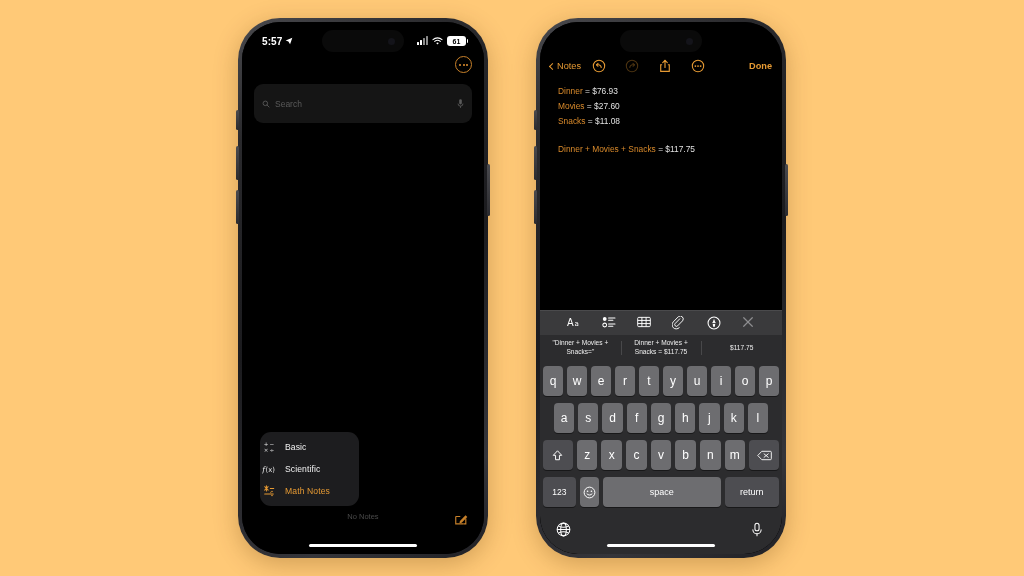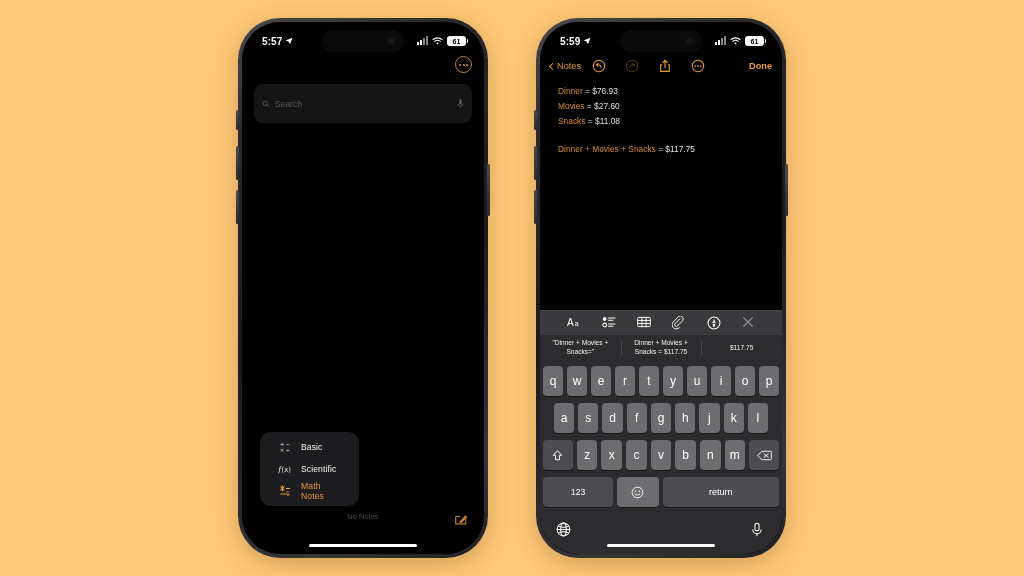--- a/index.html
+++ b/index.html
@@ -120,21 +120,21 @@
     position:absolute; left:18px; bottom:48px;
     width:99px;
     background:#1d1d1f;
     border-radius:11px;
     padding:4px 0;
     box-shadow:0 4px 18px rgba(0,0,0,.7);
     overflow:hidden;
   }
   .ctx-item {
     display:flex; align-items:center;
-    height:22px; padding:0 18px; gap:9px;
+    height:22px; padding:0 2px; gap:9px;
   }
   .ctx-ic {
     width:14px; display:flex; align-items:center; justify-content:center;
     color:#e7e7e7; flex-shrink:0;
   }
   .ctx-label { font-size:8.6px; color:#f2f2f2; letter-spacing:.1px; }
   .ctx-item.active .ctx-label { color:#E69A33; }
   .ctx-item.active .ctx-ic { color:#E69A33; }
 
   
@@ -362,46 +362,20 @@
 
 <div class="phone right">
   <div class="btn-side btn-silent"></div>
   <div class="btn-side btn-volup"></div>
   <div class="btn-side btn-voldn"></div>
   <div class="btn-side btn-power"></div>
 
   <div class="phone-inner">
     <div class="note-screen">
 
-      <div class="statusbar">
-        <div class="sb-left">
-          <span>5:59</span>
-          <span class="loc-arrow">
-            <svg viewBox="0 0 12 12" width="8" height="8">
-                <path d="M11 1L1 5.4l4.1 1.5L7.6 11z" fill="#fff"></path>
-              </svg>
-          </span>
-        </div>
-        <div class="sb-right">
-          <span class="bars">
-              <i></i>
-              <i></i>
-              <i></i>
-              <i></i>
-            </span>
-          <span>
-            <svg viewBox="0 0 16 12" width="11" height="9">
-              <path d="M8 10.4l1.9-2.2a2.9 2.9 0 00-3.8 0z" fill="#fff"></path>
-              <path d="M3.9 5.9a6.3 6.3 0 018.2 0" stroke="#fff" stroke-width="1.5" fill="none" stroke-linecap="round"></path>
-              <path d="M1.4 3.3a9.8 9.8 0 0113.2 0" stroke="#fff" stroke-width="1.5" fill="none" stroke-linecap="round"></path>
-            </svg>
-          </span>
-          <span class="batt">61</span>
-        </div>
-      </div>
 
       <div class="island">
         <span class="cam"></span>
       </div>
 
       <div class="note-nav">
         <div class="nav-back">
           <span class="chev"></span>
           <span>Notes</span>
         </div>
@@ -564,20 +538,21 @@
         <div class="krow">
           <div class="key wide num">123</div>
           <div class="key emoji">
             <svg viewBox="0 0 16 16" width="13" height="13">
               <circle cx="8" cy="8" r="6.6" stroke="#fff" stroke-width="1.2" fill="none"></circle>
               <circle cx="5.6" cy="6.4" r="1" fill="#fff"></circle>
               <circle cx="10.4" cy="6.4" r="1" fill="#fff"></circle>
               <path d="M4.8 9.6a3.8 3.8 0 006.4 0" stroke="#fff" stroke-width="1.2" fill="none" stroke-linecap="round"></path>
             </svg>
           </div>
+          <div class="key space">space</div>
           <div class="key ret">return</div>
         </div>
         <div class="kb-bottom">
           <span class="gl">
             <svg viewBox="0 0 16 16" width="15" height="15">
               <circle cx="8" cy="8" r="6.8" stroke="#fff" stroke-width="1.1" fill="none"></circle>
               <ellipse cx="8" cy="8" rx="3" ry="6.8" stroke="#fff" stroke-width="1.1" fill="none"></ellipse>
               <line x1="1.2" y1="8" x2="14.8" y2="8" stroke="#fff" stroke-width="1.1"></line>
               <path d="M2.6 4.4a13 13 0 0010.8 0M2.6 11.6a13 13 0 0110.8 0" stroke="#fff" stroke-width="1.1" fill="none"></path>
             </svg>

